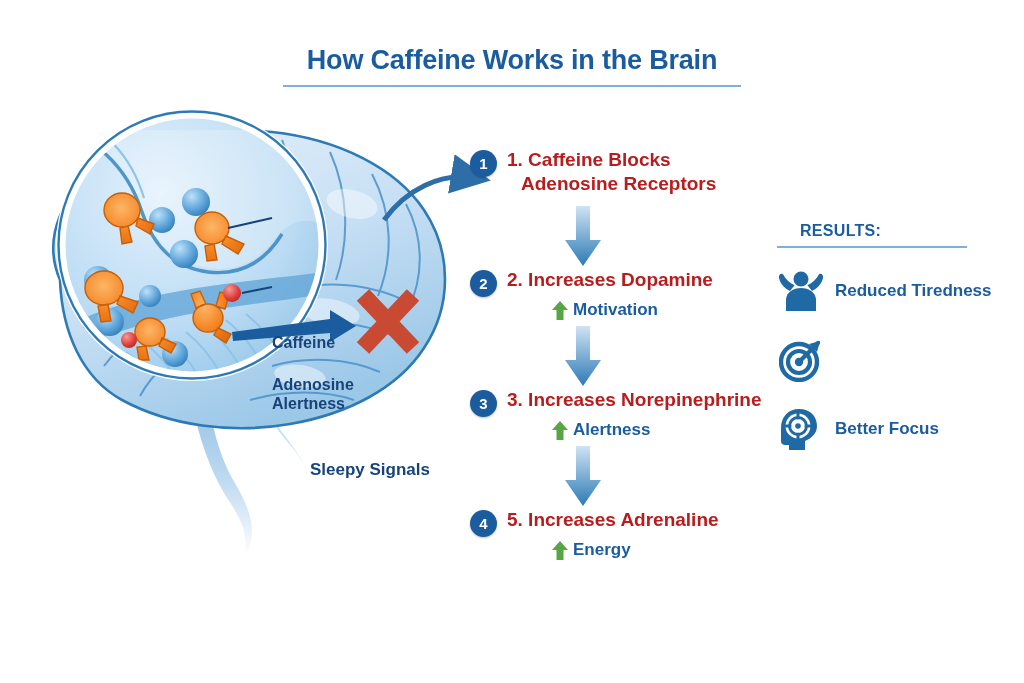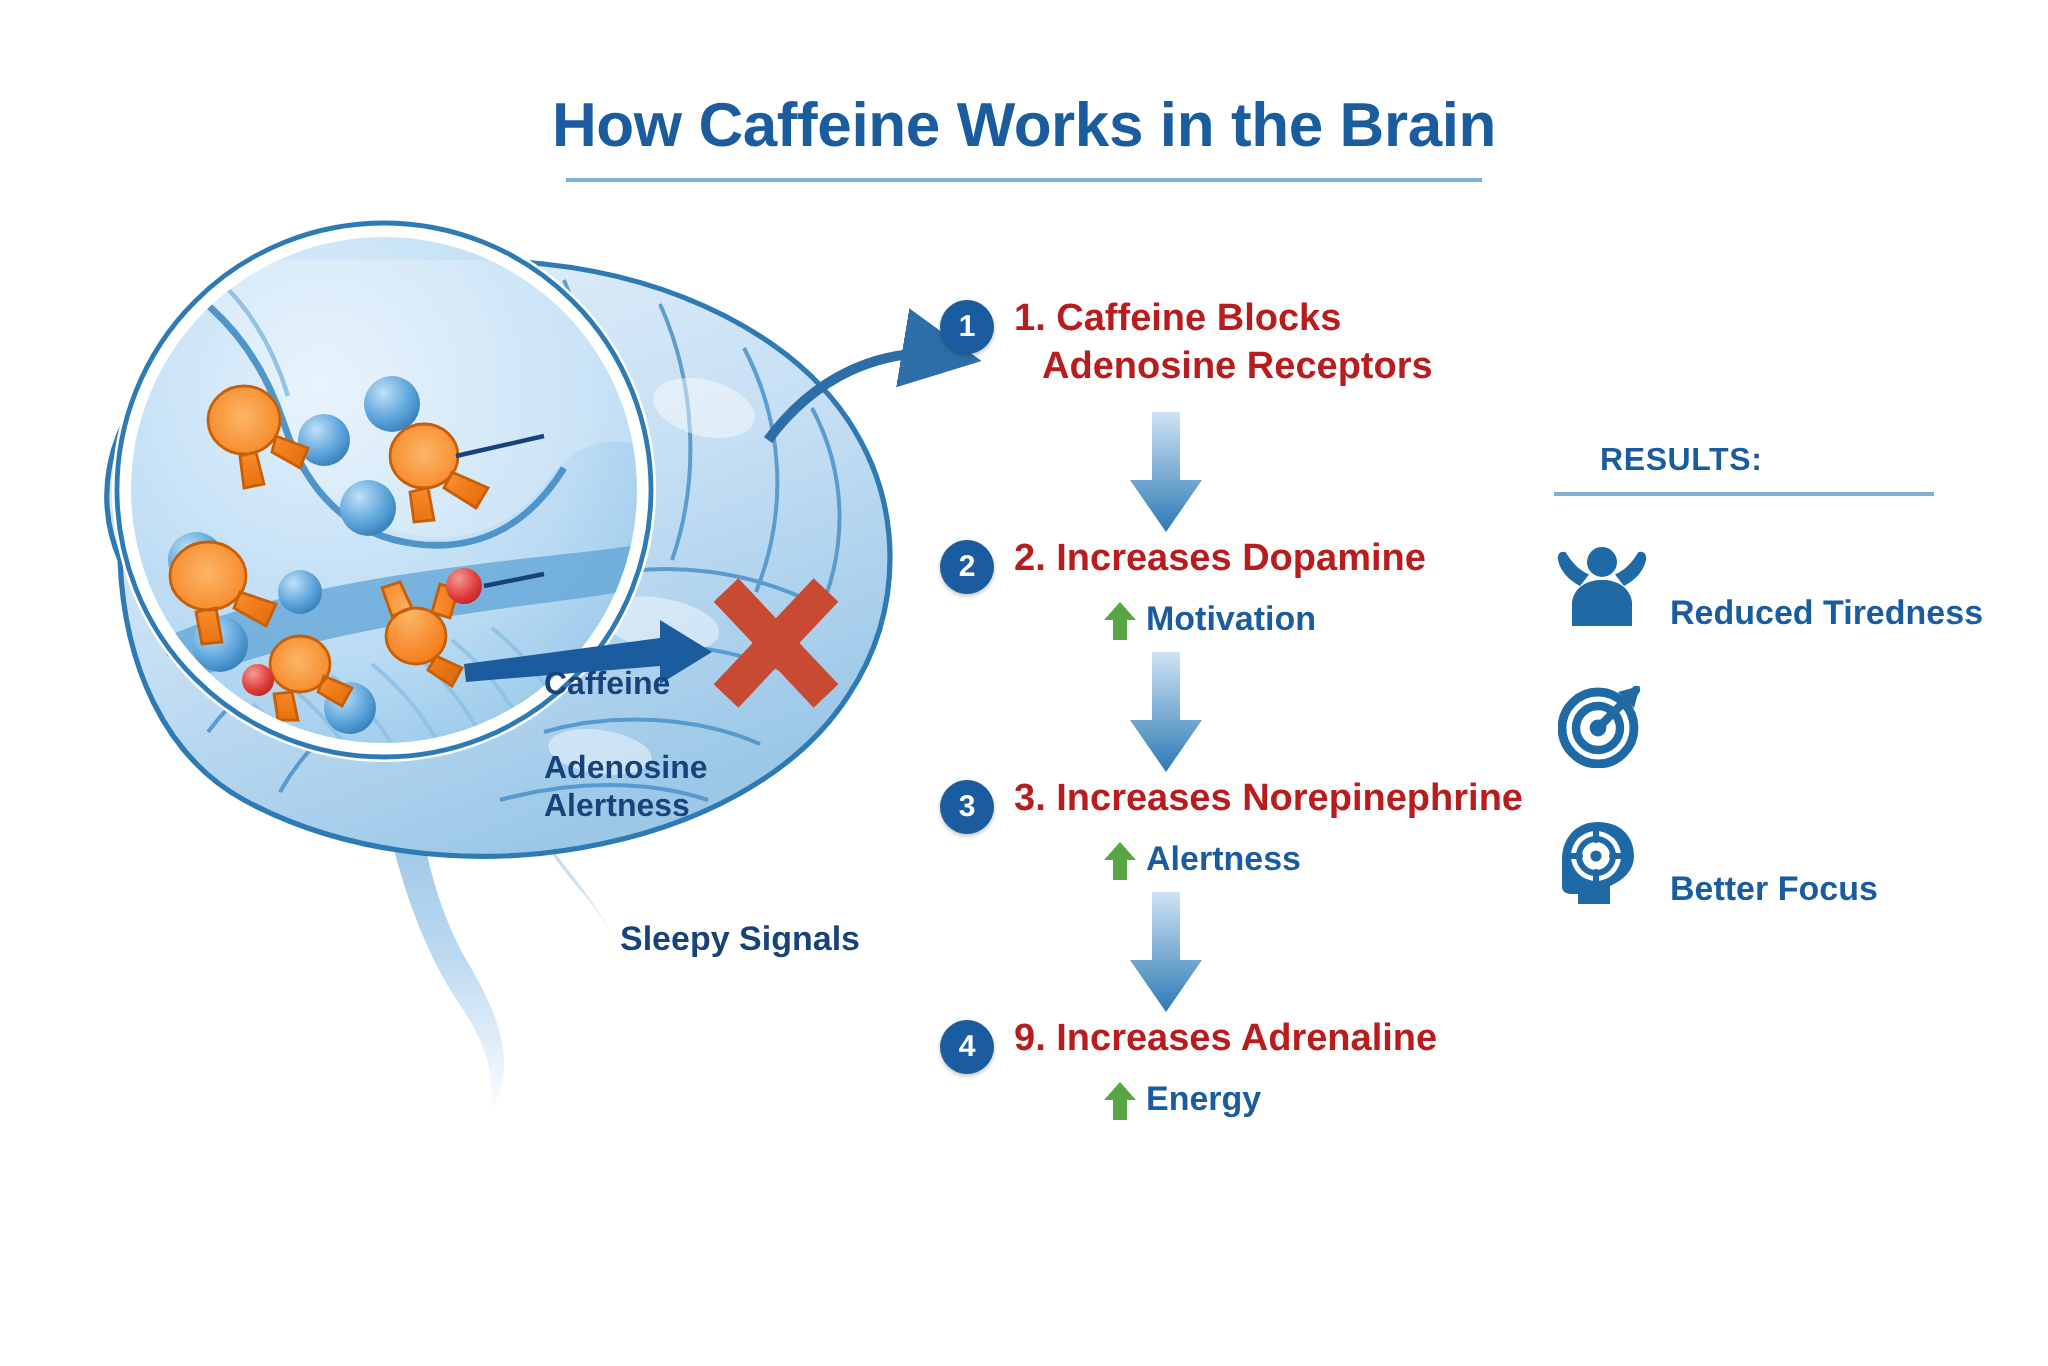--- a/index.html
+++ b/index.html
@@ -21,21 +21,21 @@
   
   #title-block {
     position: absolute;
     left: 0;
     top: 46px;
     width: 1024px;
     text-align: center;
   }
   #page-title {
     font-family: "Liberation Sans", sans-serif;
-    font-size: 31px;
+    font-size: 27px;
     font-weight: bold;
     color: #1a5c9e;
     letter-spacing: -0.2px;
     line-height: 1.1;
   }
   #title-rule {
     margin: 9px auto 0 auto;
     width: 458px;
     height: 2px;
     background: #7fb0d8;
@@ -123,21 +123,21 @@
   }
   #results-rule {
     margin-top: 6px;
     margin-left: 2px;
     width: 190px;
     height: 2px;
     background: #7fb0d8;
   }
   .result-item {
     display: flex;
-    align-items: flex-end;
+    align-items: center;
     margin-top: 17px;
     height: 52px;
   }
   .result-icon {
     flex: 0 0 auto;
     width: 52px;
     height: 48px;
     display: flex;
     align-items: center;
     justify-content: center;
@@ -404,21 +404,21 @@
         <svg width="16" height="19">
           <path d="M8 0 L16 9 L11.5 9 L11.5 19 L4.5 19 L4.5 9 L0 9 Z" fill="#57a544"></path>
         </svg>
         <span class="sub-label">Alertness</span>
       </div>
     </div>
 
     <div class="step" style="top:360px;">
       <div class="step-row">
         <div class="badge">4</div>
-        <div class="step-text">9. Increases Adrenaline</div>
+        <div class="step-text">5. Increases Adrenaline</div>
       </div>
       <div class="sub">
         <svg width="16" height="19">
           <path d="M8 0 L16 9 L11.5 9 L11.5 19 L4.5 19 L4.5 9 L0 9 Z" fill="#57a544"></path>
         </svg>
         <span class="sub-label">Energy</span>
       </div>
     </div>
   </div>
 

